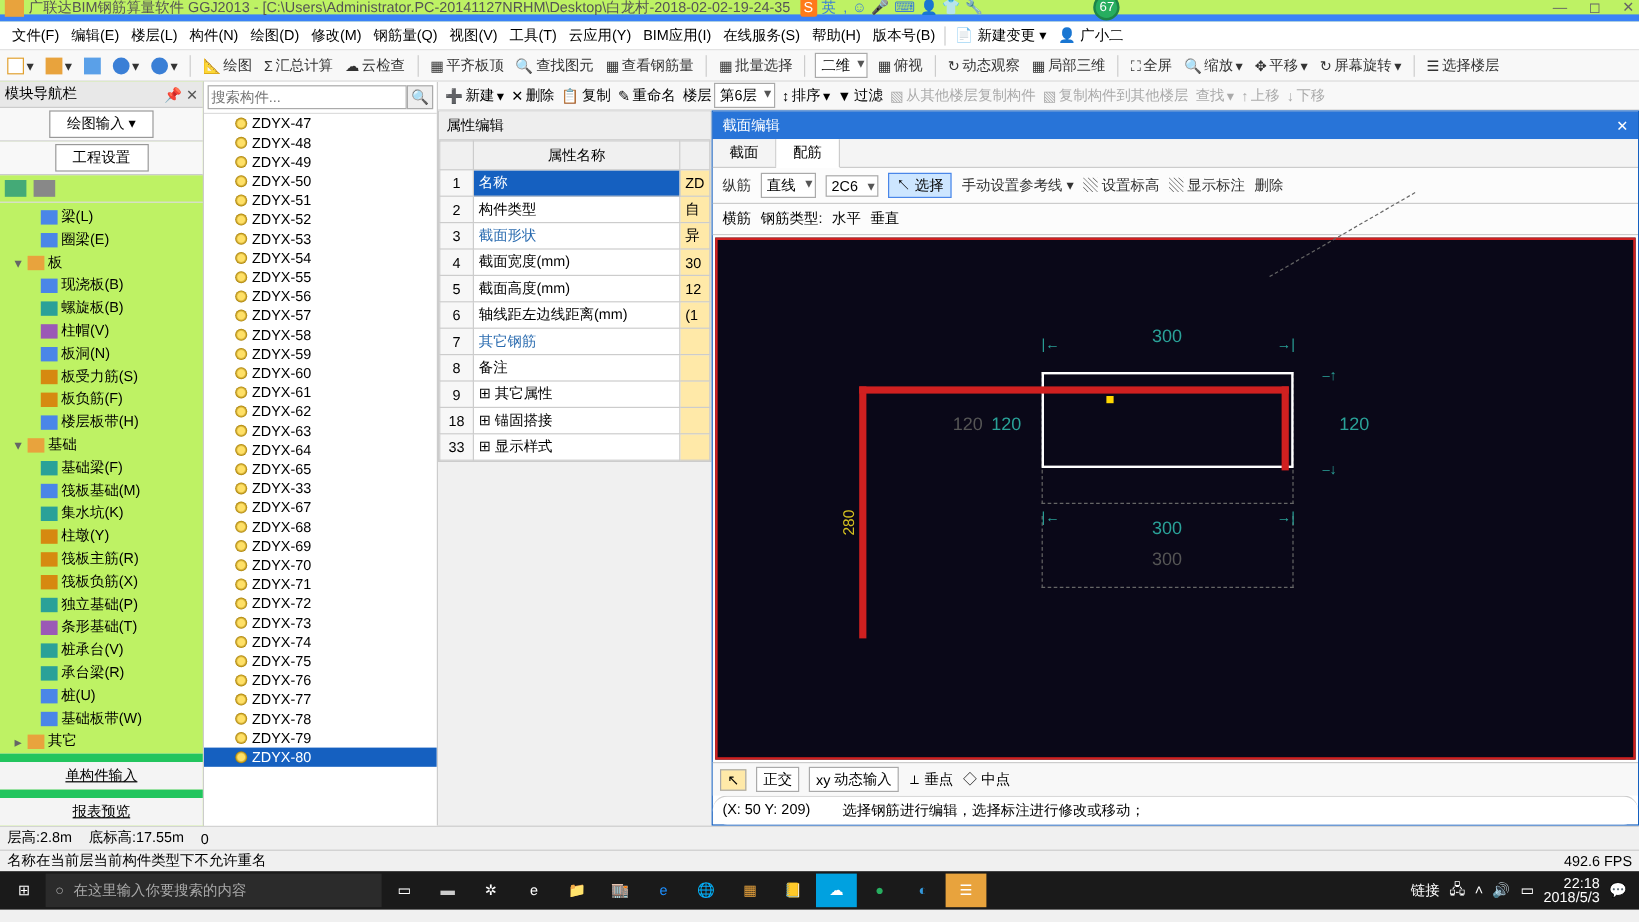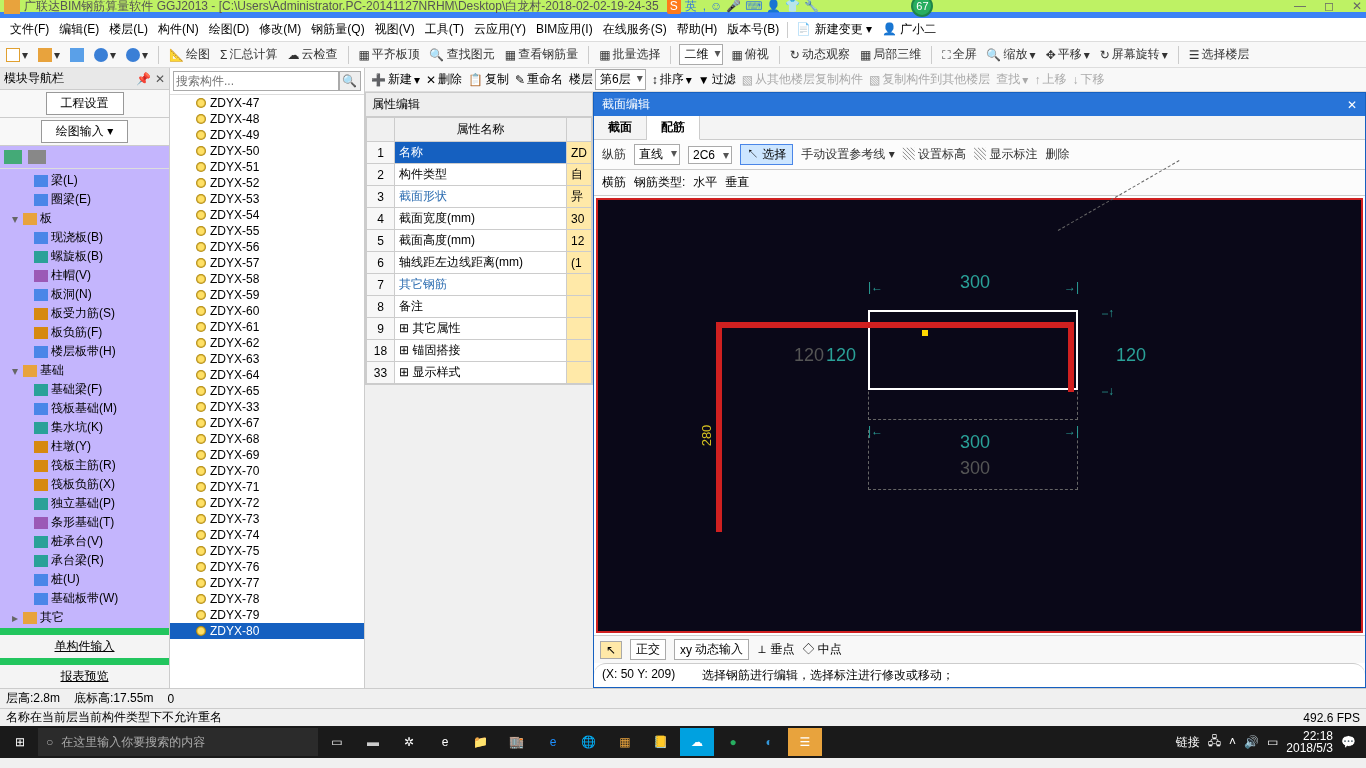--- a/index.html
+++ b/index.html
@@ -25,21 +25,21 @@
 .toolbar1 .tb{display:flex;align-items:center;gap:2px;color:#333;padding:1px 2px;}
 .toolbar1 .tb .ic{width:14px;height:14px;display:inline-block;}
 .toolbar1 .sep{width:1px;height:18px;background:#ccc;margin:0 2px;}
 .ic-new{background:#fff;border:1px solid #e0a030;}
 .ic-open{background:#e8a33d;}
 .ic-save{background:#5aa0e8;}
 .ic-undo{background:#3a7fd6;border-radius:50%;}
 .dropdown{border:1px solid #aaa;padding:1px 14px 1px 4px;background:#fff;position:relative;}
 .dropdown::after{content:"▾";position:absolute;right:2px;top:1px;color:#555;}
 .main{display:flex;height:620px;}
-.leftpanel{width:170px;background:#c4b5fd;border-right:1px solid #ccc;display:flex;flex-direction:column;justify-content:center;}
+.leftpanel{width:170px;background:#bef264;border-right:1px solid #ccc;display:flex;flex-direction:column;justify-content:center;}
 .leftpanel .hdr{background:#e8e8e8;display:flex;align-items:center;padding:2px 4px;border-bottom:1px solid #ccc;}
 .leftpanel .hdr .pin{margin-left:auto;color:#555;}
 .leftpanel .tabrow{display:flex;justify-content:center;background:#f8f8f8;border-bottom:1px solid #ccc;padding:2px;}
 .leftpanel .tabrow .t{padding:2px 14px;border:1px solid #999;background:#fff;}
 .leftpanel .dbtns{display:flex;gap:6px;padding:4px;border-bottom:1px solid #ddd;}
 .leftpanel .dbtns span{width:18px;height:14px;background:#4a7;display:inline-block;}
 .tree{flex:1;overflow:auto;padding:2px 2px 2px 4px;}
 .tree .node{display:flex;align-items:center;gap:3px;padding:1px 0 1px 18px;white-space:nowrap;}
 .tree .node.l2{padding-left:30px;}
 .tree .fold{width:10px;text-align:center;color:#666;margin-left:-12px;}
@@ -66,31 +66,31 @@
 .proptable th{background:#f0f0f0;border:1px solid #ccc;padding:3px;font-weight:normal;}
 .proptable td{border:1px solid #ccc;padding:2px 4px;}
 .proptable td.num{width:28px;text-align:center;background:#f7f7f7;}
 .proptable td.sel{background:#1560c0;color:#fff;}
 .proptable td.link{color:#2b6cb0;}
 .proptable td.valcol{width:24px;background:#ffe9a8;}
 .section-editor{position:absolute;left:228px;top:24px;right:0;bottom:0;background:#fff;border:1px solid #1560c0;display:flex;flex-direction:column;}
 .sehdr{background:#2874d8;color:#fff;padding:3px 8px;display:flex;align-items:center;}
 .sehdr .x{margin-left:auto;}
 .setabs{display:flex;background:#f4f4f4;border-bottom:1px solid #ccc;}
-.setabs .tab{padding:3px 14px;border-right:1px solid #ccc;font-weight:bold;}
+.setabs .tab{padding:3px 14px;border-right:1px solid #ccc;}
 .setabs .tab.act{background:#fff;border-bottom:1px solid #fff;margin-bottom:-1px;}
 .setb{display:flex;align-items:center;gap:8px;padding:4px 8px;border-bottom:1px solid #ccc;background:#fcfcfc;}
 .setb .lbl{color:#333;}
 .setb .dd{border:1px solid #aaa;padding:1px 16px 1px 4px;position:relative;background:#fff;}
 .setb .dd::after{content:"▾";position:absolute;right:2px;top:1px;color:#555;}
 .setb .btn{border:1px solid #aaa;padding:1px 6px;background:#fff;}
 .setb .btn.sel{background:#cde6ff;border-color:#4a86e8;}
 .setb2{display:flex;align-items:center;gap:8px;padding:4px 8px;border-bottom:1px solid #ccc;background:#fcfcfc;}
 .canvas{flex:1;background:#0a0818;position:relative;border:2px solid #d02020;margin:2px;}
-.canvas .dim{position:absolute;color:#2aa198;font-size:18px;}
+.canvas .dim{position:absolute;color:#2aa198;font-size:15px;}
 .canvas .yellow-dim{position:absolute;color:#d4c020;font-size:13px;}
 .canvas .dashbox{position:absolute;border:1px dashed #666;}
 .canvas .whitebox{position:absolute;border:2px solid #fff;}
 .canvas .redpath-v{position:absolute;background:#d02020;width:6px;}
 .canvas .redpath-h{position:absolute;background:#d02020;height:6px;}
 .canvas .arrow{position:absolute;color:#2aa198;}
 .canvas .ydot{position:absolute;width:6px;height:6px;background:#ffd700;}
 .sefoot{display:flex;align-items:center;gap:8px;padding:3px 6px;border-top:1px solid #ccc;background:#f8f8f8;}
 .sefoot .fb{border:1px solid #aaa;padding:1px 5px;display:flex;align-items:center;gap:3px;background:#fff;}
 .sefoot .fb.on{background:#ffe9a8;}
@@ -178,24 +178,24 @@
 </div>
 
 <div class="main">
 
   <div class="leftpanel">
     <div class="hdr">
         <span>模块导航栏</span>
         <span class="pin">📌 ✕</span>
       </div>
     <div class="tabrow">
+        <div class="t"><span>绘图输入</span> ▾</div>
+      </div>
+    <div class="tabrow">
         <div class="t">工程设置</div>
-      </div>
-    <div class="tabrow">
-        <div class="t"><span>绘图输入</span> ▾</div>
       </div>
     <div class="dbtns">
         <span></span>
         <span style="background:#888"></span>
       </div>
     <div class="tree">
       <div class="node l2">
           <span class="fic blue"></span>
           <span>梁(L)</span>
         </div>

